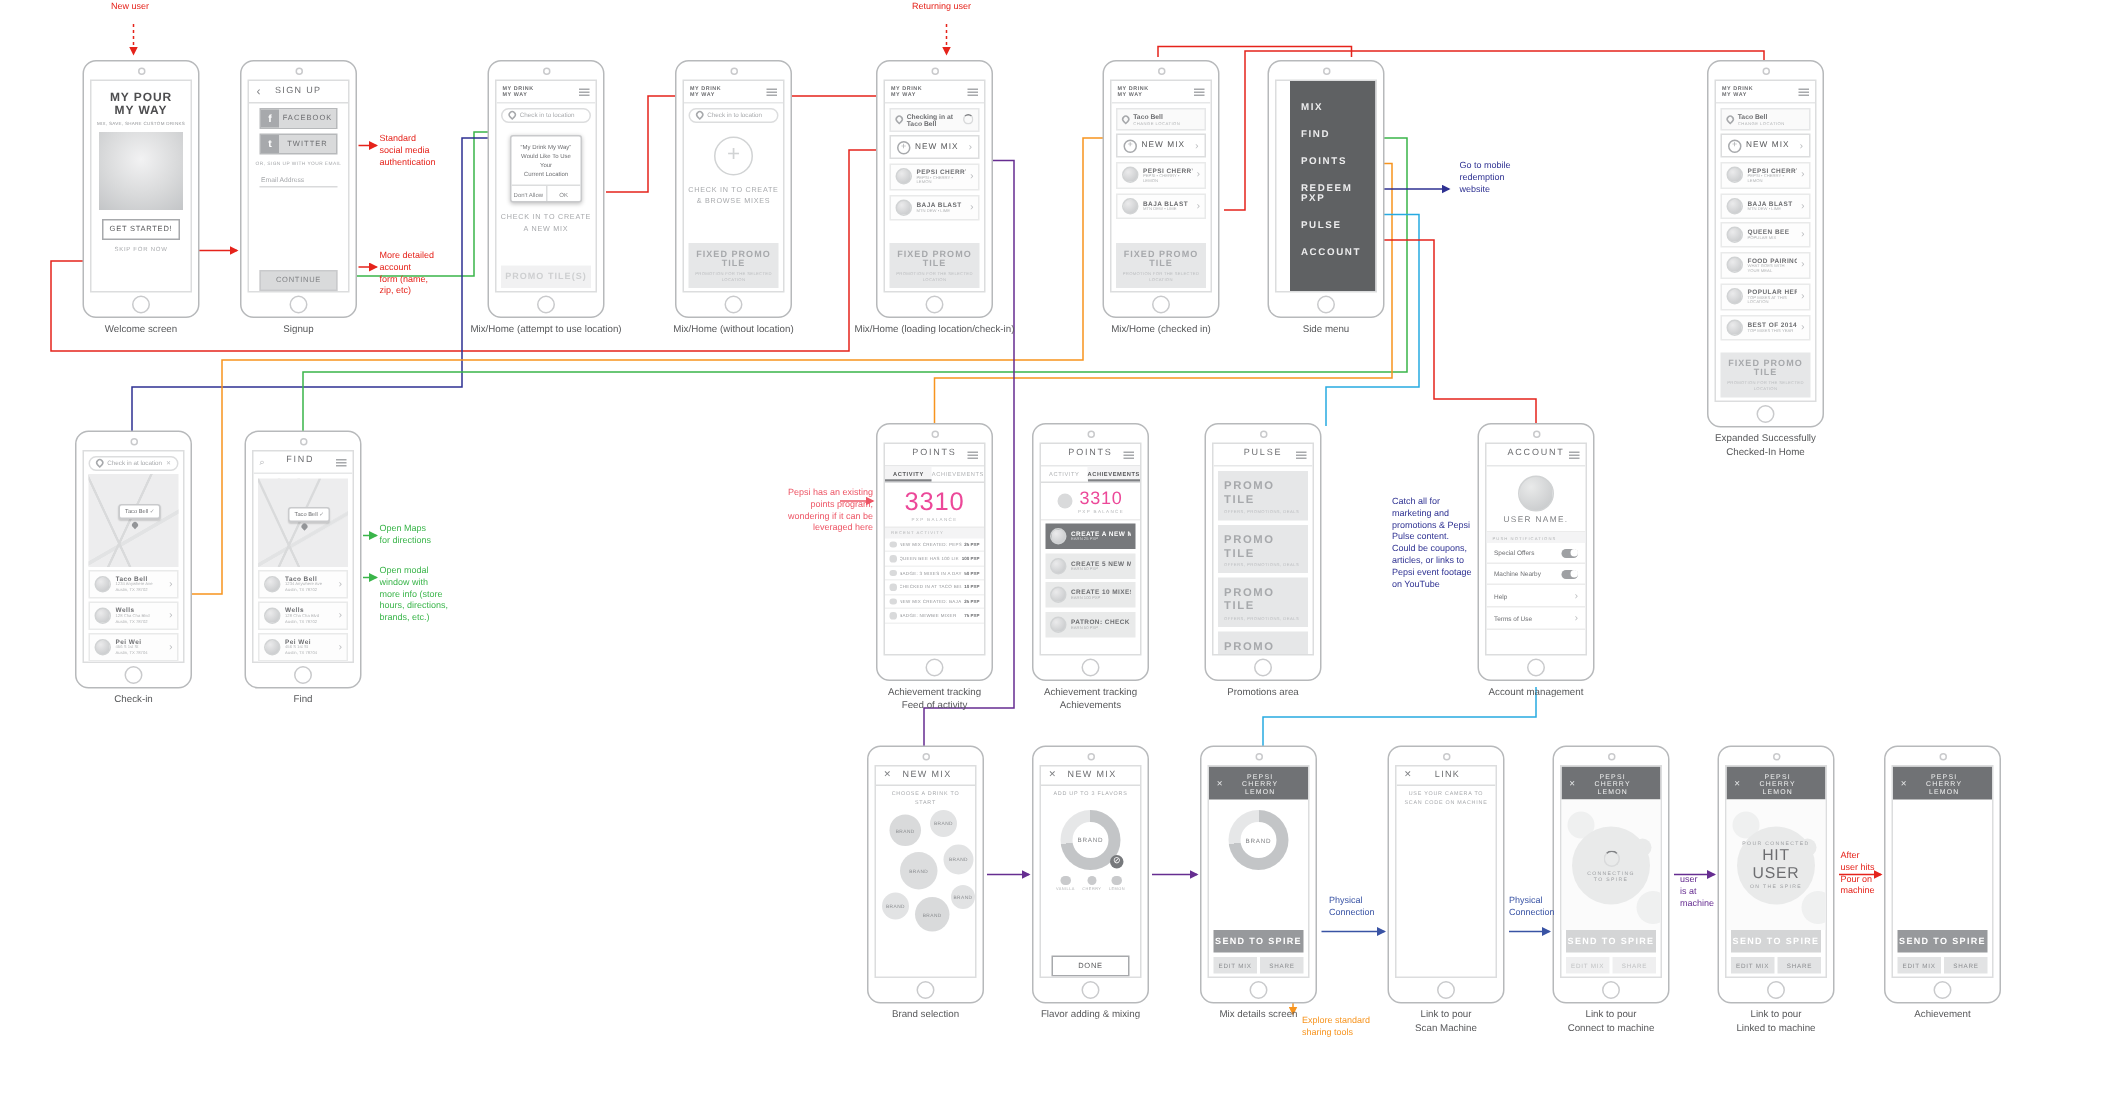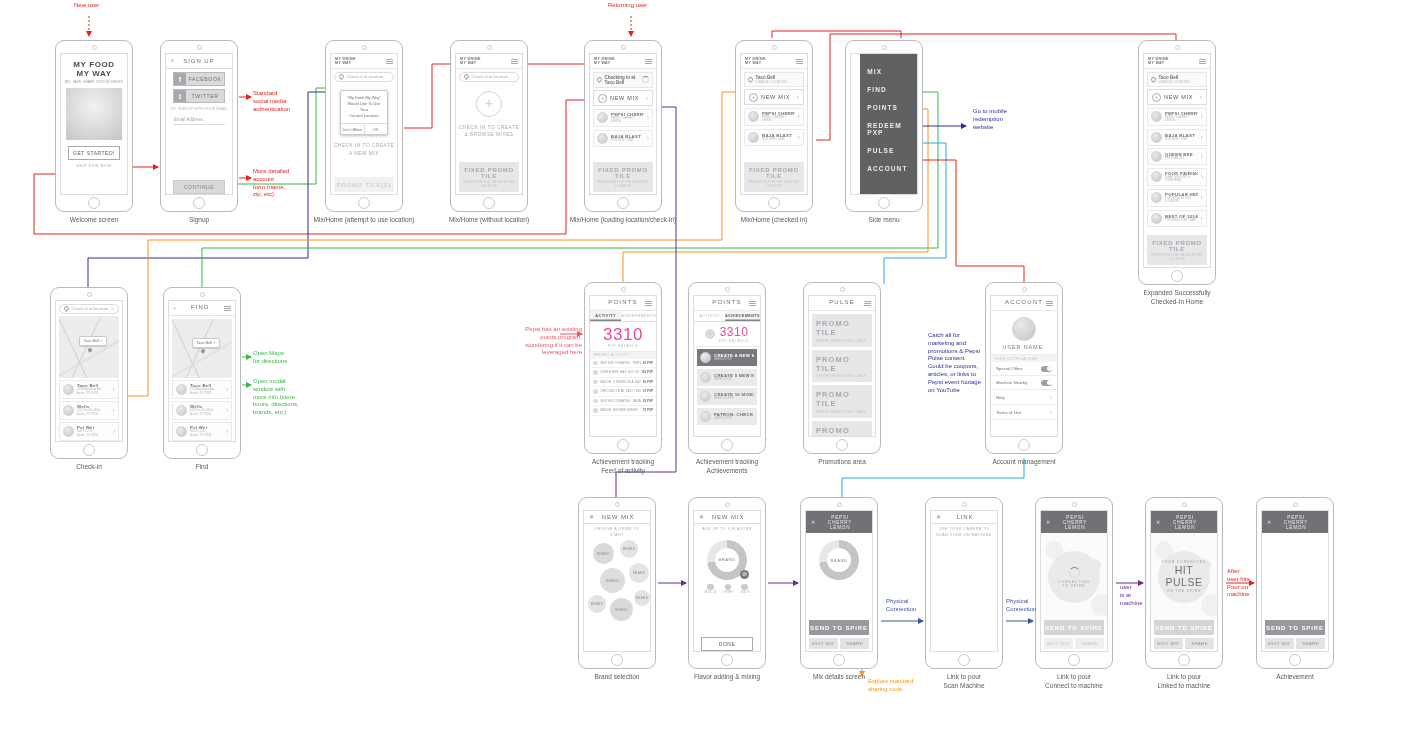--- a/index.html
+++ b/index.html
@@ -237,21 +237,21 @@
       <polyline points="1226,583 1254,583" fill="none" stroke="#e5231b" stroke-width="1" marker-end="url(#arr0)"></polyline>
       <polyline points="862,652 862,676" fill="none" stroke="#f7941e" stroke-width="1" marker-end="url(#arr5)"></polyline>
       <polyline points="560,334 582,334" fill="none" stroke="#ed5565" stroke-width="1" marker-end="url(#arr6)"></polyline>
       <polyline points="1024,458 1024,478 842,478 842,499" fill="none" stroke="#27aae1" stroke-width="1"></polyline>
     </svg>
   <div id="phones">
       <div class="phone" style="left: 55px; top: 40px;">
         <div class="cam"></div>
         <div class="screen">
           <div class="blk-logo">
-            <div class="logo-line">MY FOOD</div>
+            <div class="logo-line">MY POUR</div>
             <div class="logo-line">MY WAY</div>
             <div class="logo-tag">MIX, SAVE, SHARE CUSTOM DRINKS</div>
           </div>
           <div class="blk-image"></div>
           <div class="btn outline">GET STARTED!</div>
           <div class="blk-link">SKIP FOR NOW</div>
         </div>
         <div class="home"></div>
         <div class="phone-label">Welcome screen</div>
       </div>
@@ -956,21 +956,21 @@
           <div class="darkheader">
             <span class="dh-x">✕</span>
             <span class="dh-t">PEPSI CHERRY LEMON</span>
           </div>
           <div class="stage">
             <span class="deco d0"></span>
             <span class="deco d1"></span>
             <span class="deco d2"></span>
             <div class="stage-circle">
               <div class="st-pre">POUR CONNECTED</div>
-              <div class="st-big">HIT PULSE</div>
+              <div class="st-big">HIT USER</div>
               <div class="st-pre">ON THE SPIRE</div>
             </div>
           </div>
           <div class="send-btn dis push">SEND TO SPIRE</div>
           <div class="btnrow">
             <div class="b">EDIT MIX</div>
             <div class="b">SHARE</div>
           </div>
         </div>
         <div class="home"></div>

